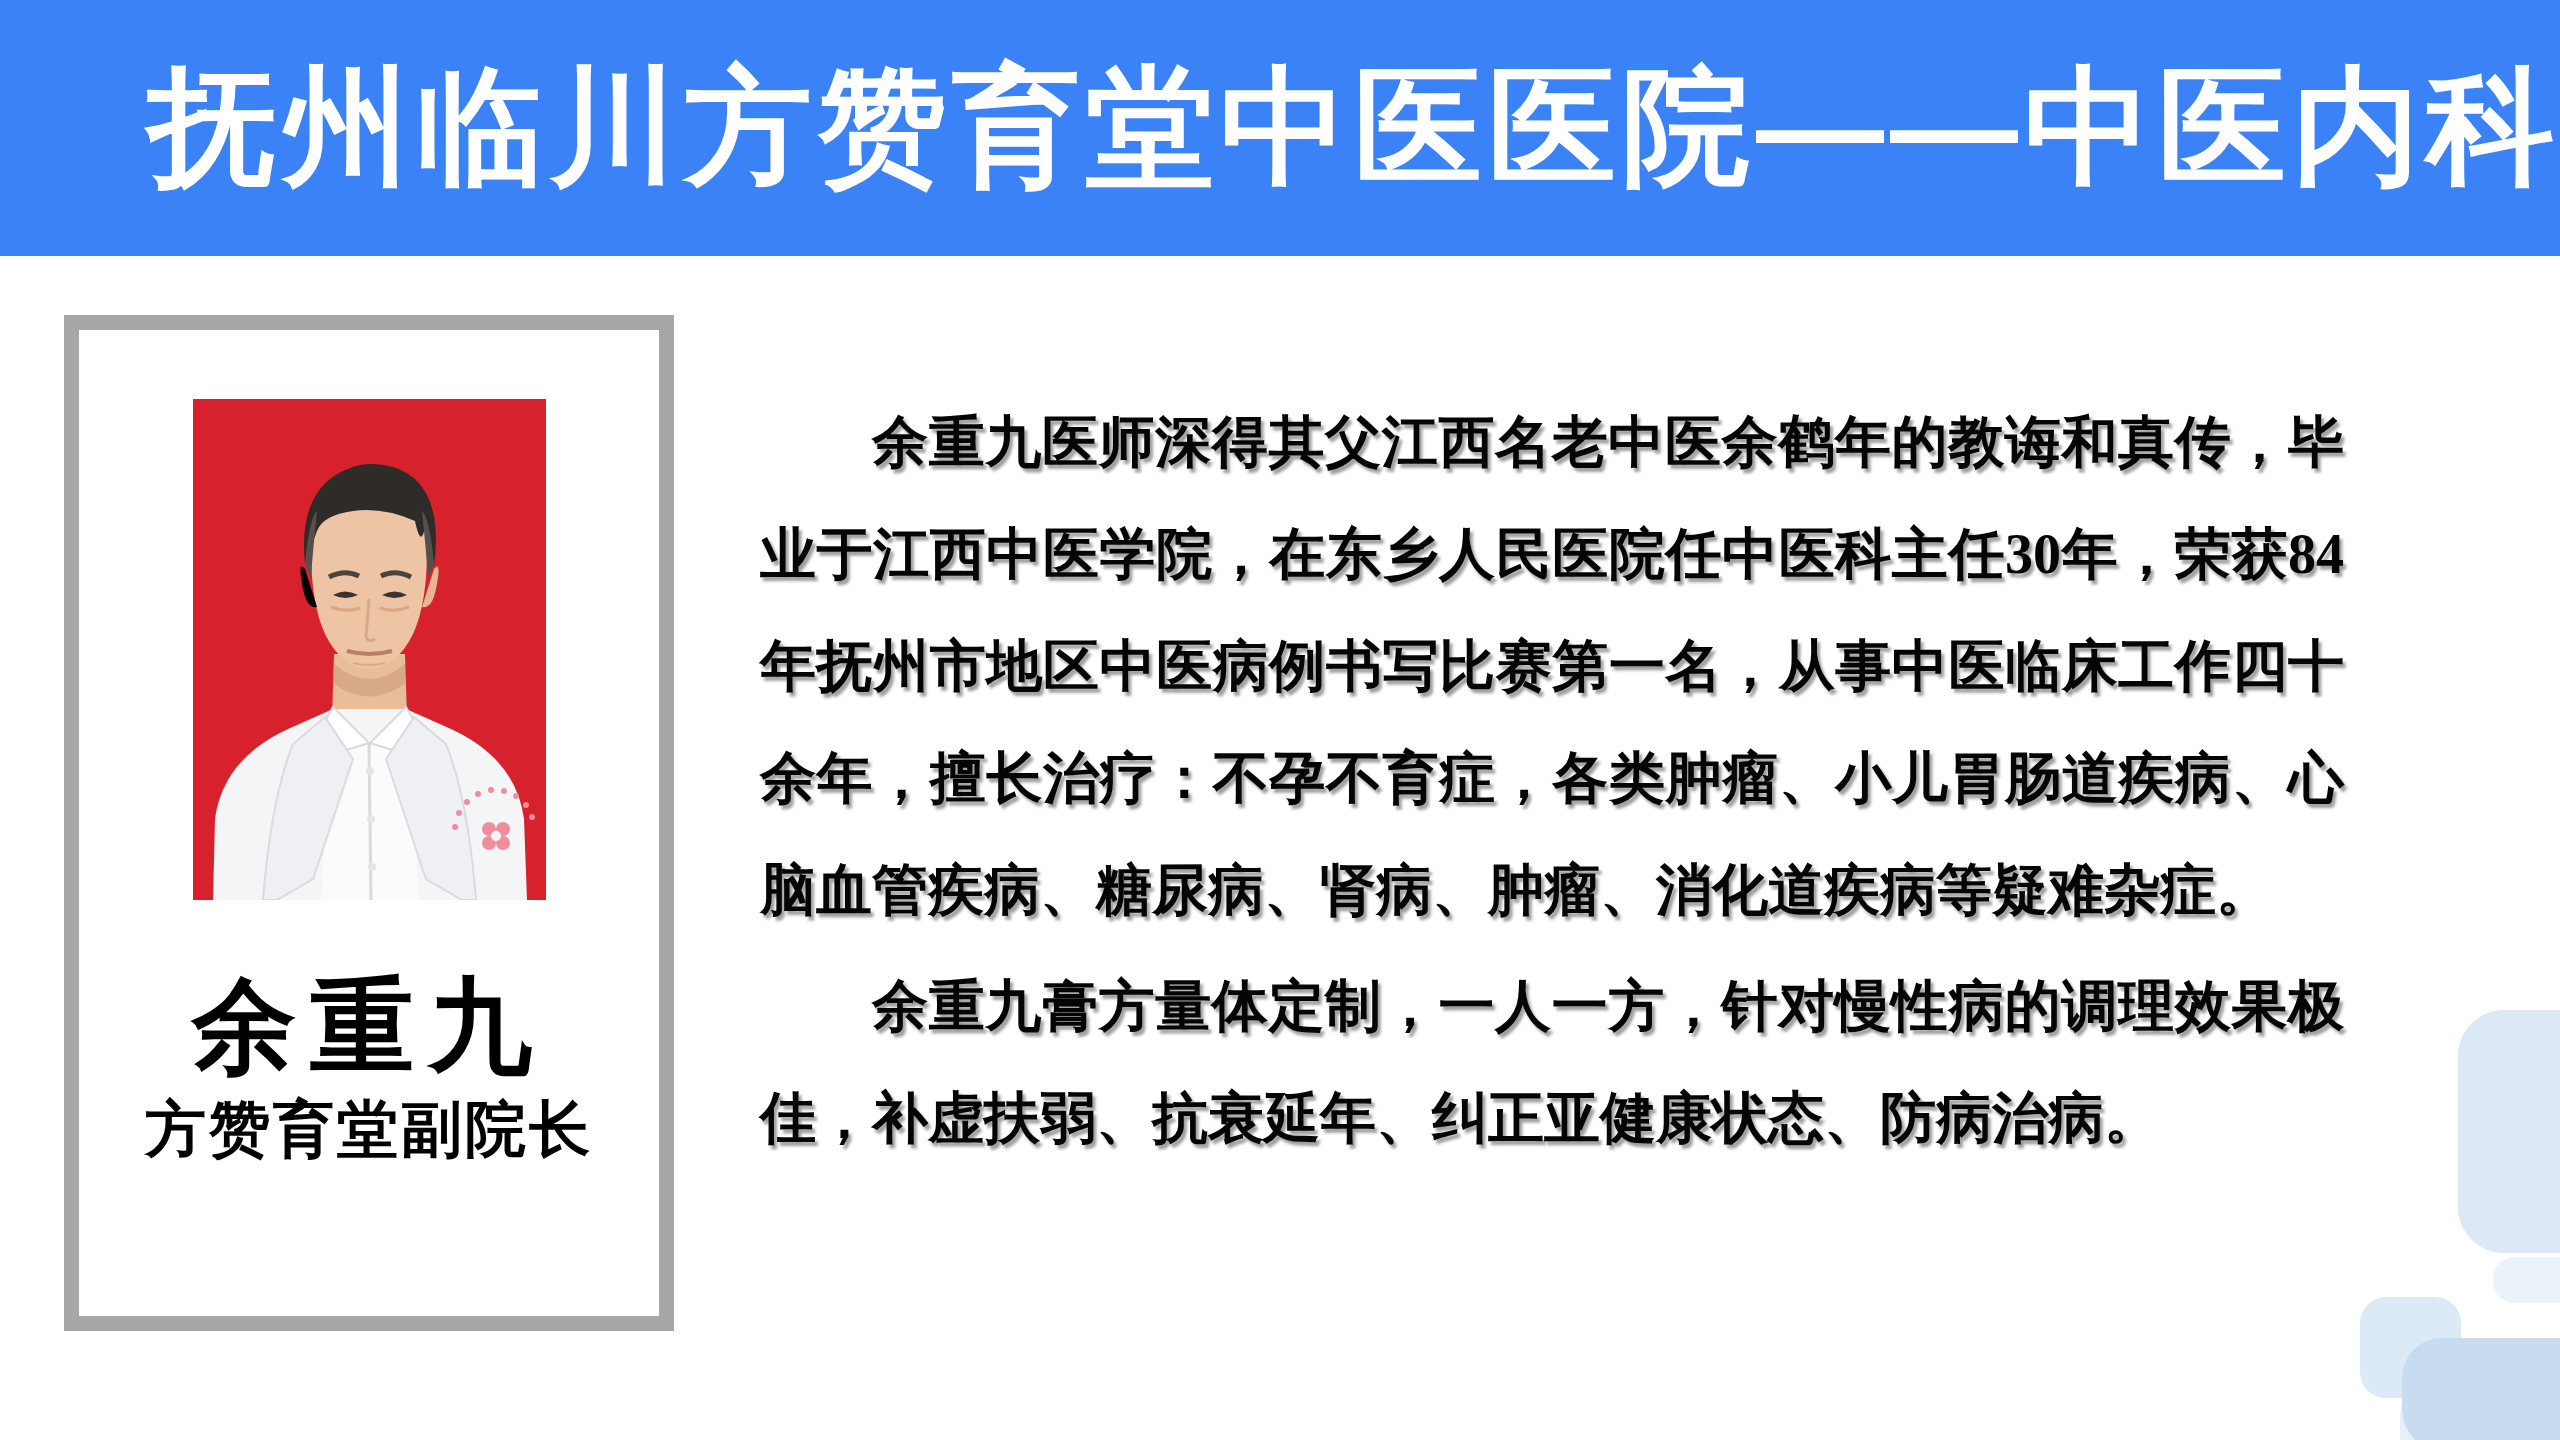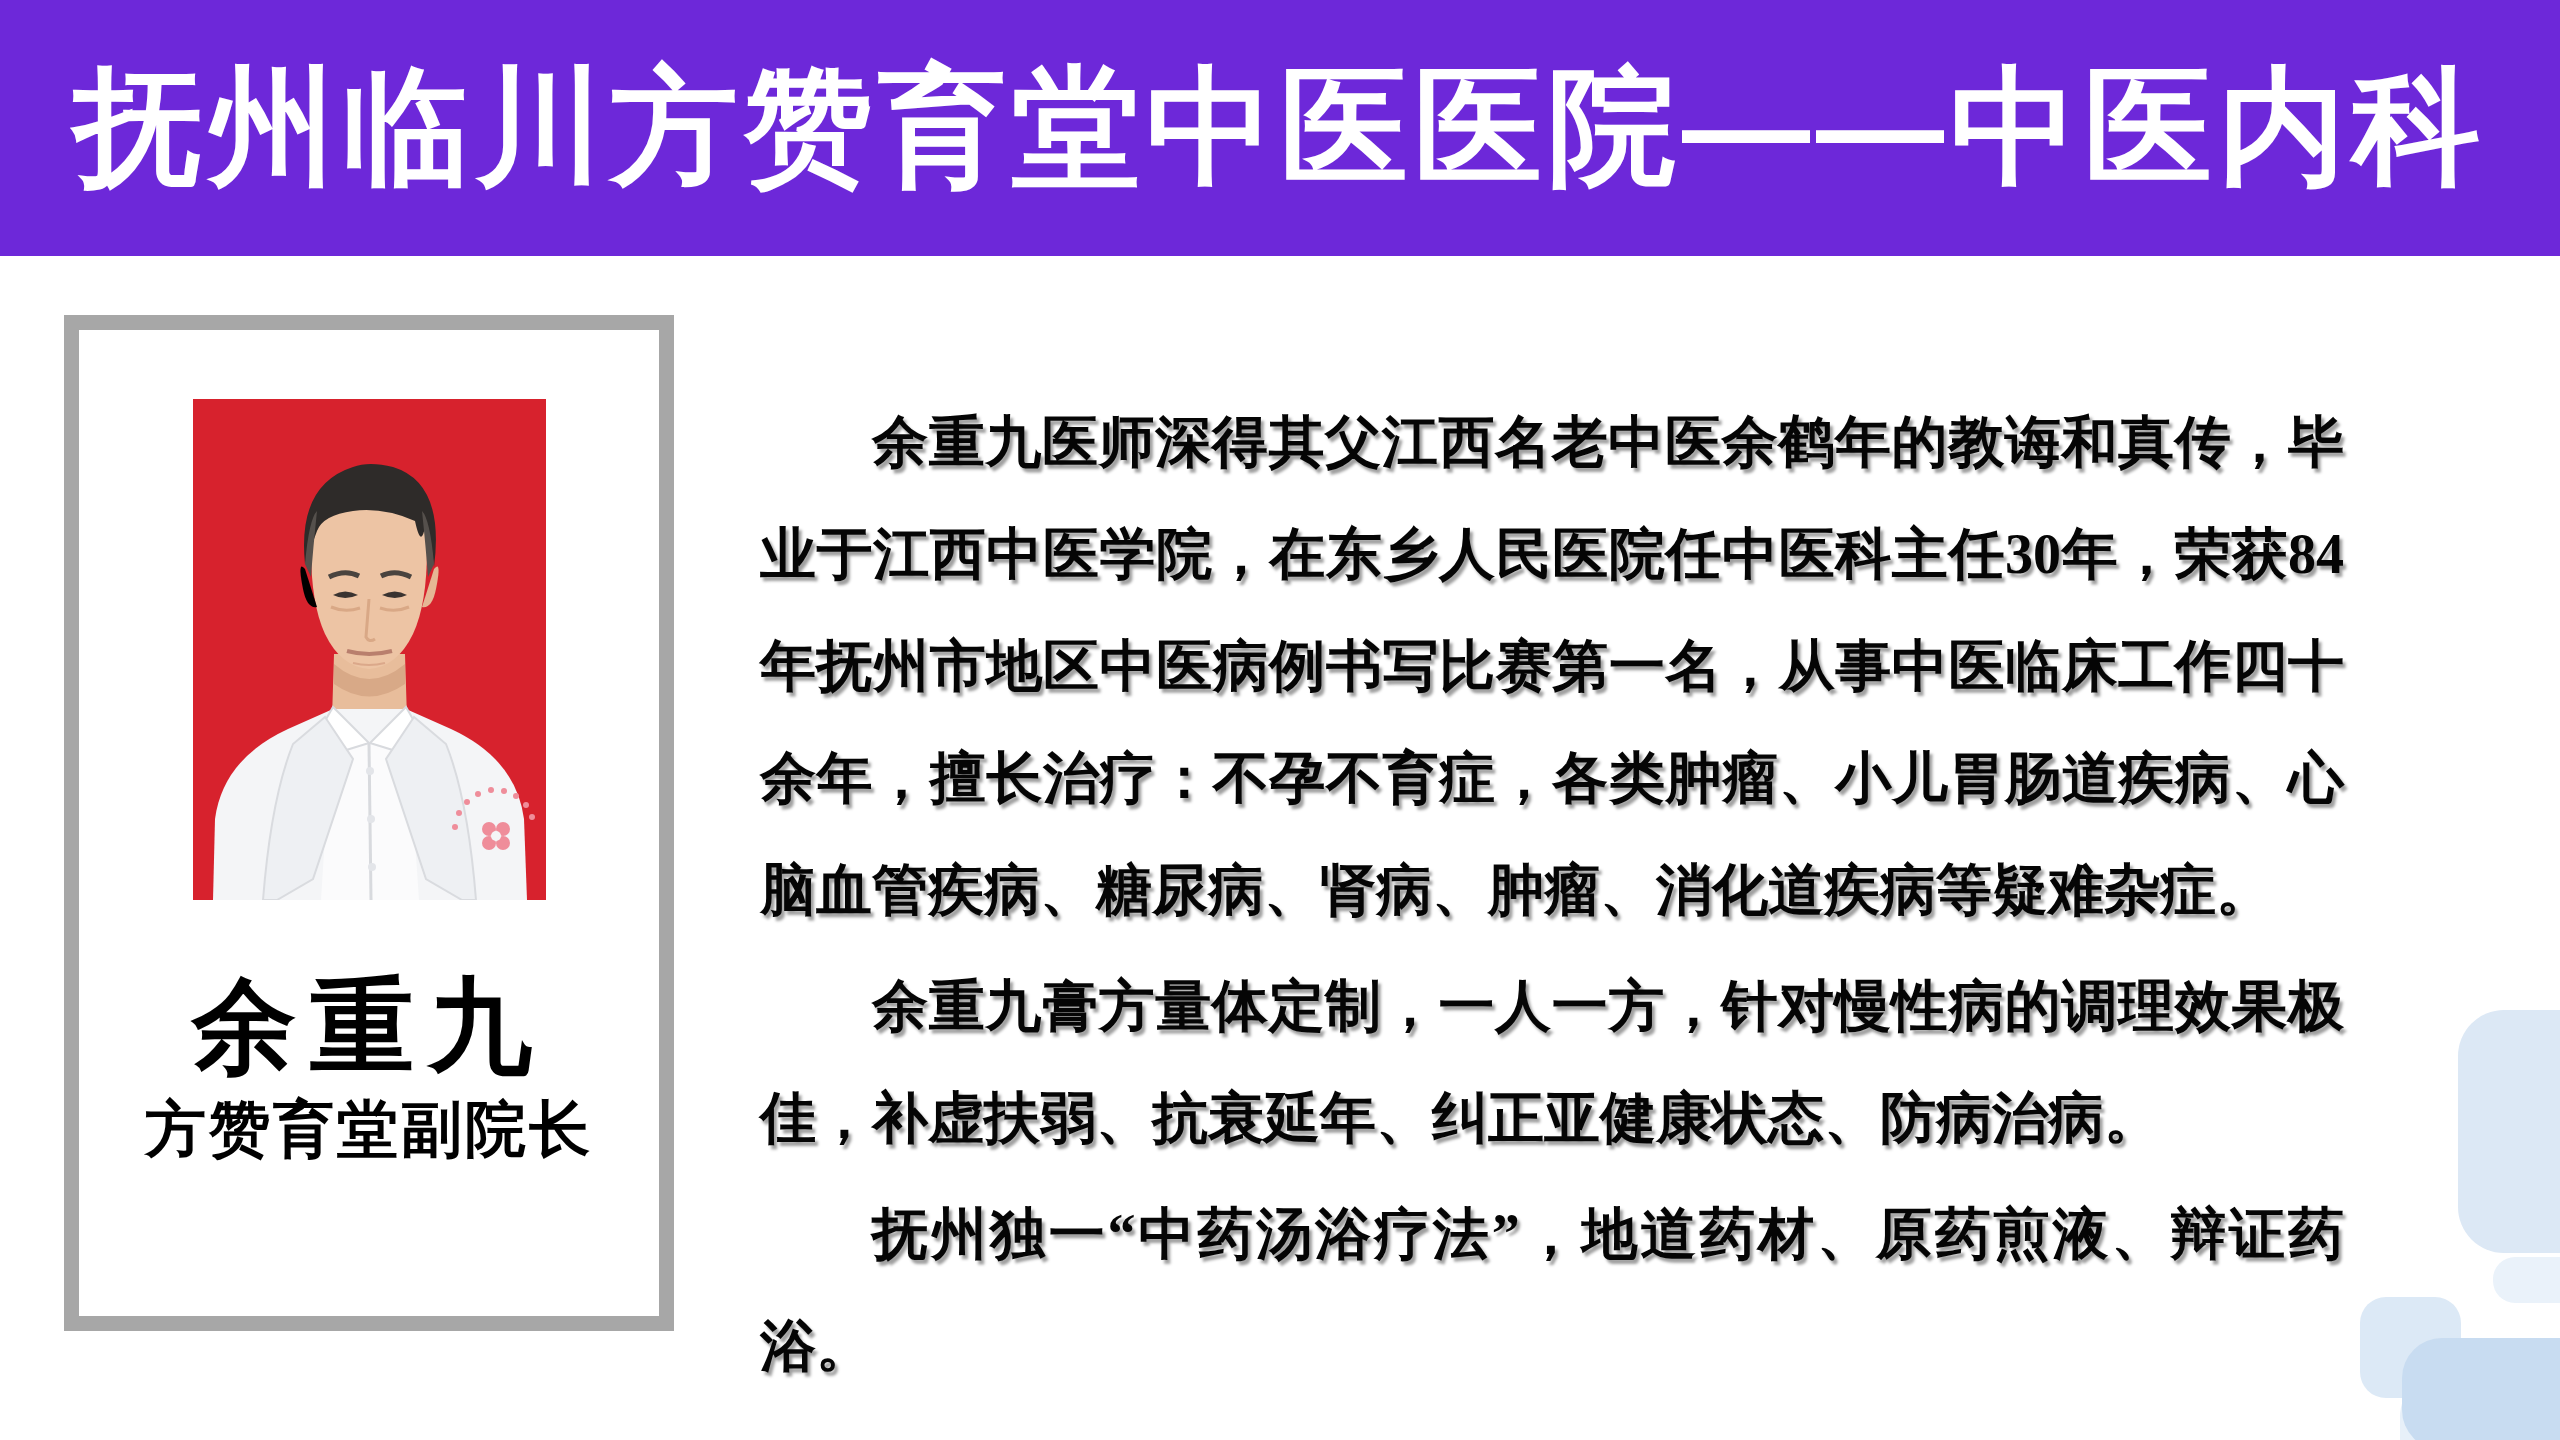--- a/index.html
+++ b/index.html
@@ -58,21 +58,21 @@
   .decor div { position: absolute; }
   .sq-large  { left: 2458px; top: 1010px; width: 260px; height: 243px; border-radius: 46px; }
   .sq-tab    { left: 2493px; top: 1257px; width: 200px; height: 46px;  border-radius: 22px; }
   .sq-small  { left: 2360px; top: 1297px; width: 101px; height: 101px; border-radius: 26px; }
   .sq-light  { left: 2400px; top: 1372px; width: 330px; height: 200px; border-radius: 45px; }
   .sq-medium { left: 2402px; top: 1338px; width: 310px; height: 112px; border-radius: 40px; }
 </style>
 </head>
 <body>
 
-<header class="banner" style="background-color: #6d28d9;">
+<header class="banner" style="background-color: #3b82f6; justify-content: flex-end;">
   <h1>抚州临川方赞育堂中医医院——中医内科</h1>
 </header>
 
 <section class="card">
   <div class="photo">
     <svg viewBox="0 0 353 501" xmlns="http://www.w3.org/2000/svg">
 
       <rect x="0" y="0" width="353" height="501" fill="#d7222d"></rect>
 
       <path d="M141 255 L212 255 L214 320 L139 320 Z" fill="#e8bd9b"></path>
@@ -136,21 +136,20 @@
       </g>
     </svg>
   </div>
   <div class="doctor-name">余重九</div>
   <div class="doctor-title">方赞育堂副院长</div>
 </section>
 
 <main class="bio">
   <p>余重九医师深得其父江西名老中医余鹤年的教诲和真传，毕业于江西中医学院，在东乡人民医院任中医科主任30年，荣获84年抚州市地区中医病例书写比赛第一名，从事中医临床工作四十余年，擅长治疗：不孕不育症，各类肿瘤、小儿胃肠道疾病、心脑血管疾病、糖尿病、肾病、肿瘤、消化道疾病等疑难杂症。</p>
   <p>余重九膏方量体定制，一人一方，针对慢性病的调理效果极佳，补虚扶弱、抗衰延年、纠正亚健康状态、防病治病。</p>
-  <p>抚州独一“中药汤浴疗法”，地道药材、原药煎液、辩证药浴。</p>
 </main>
 
 <div class="decor">
   <div class="sq-large" style="background-color: rgb(220, 232, 245);"></div>
   <div class="sq-tab" style="background-color: rgb(234, 242, 250);"></div>
   <div class="sq-light" style="background-color: rgb(231, 240, 249);"></div>
   <div class="sq-small" style="background-color: rgb(220, 233, 246);"></div>
   <div class="sq-medium" style="background-color: rgb(200, 220, 241);"></div>
 </div>
 

